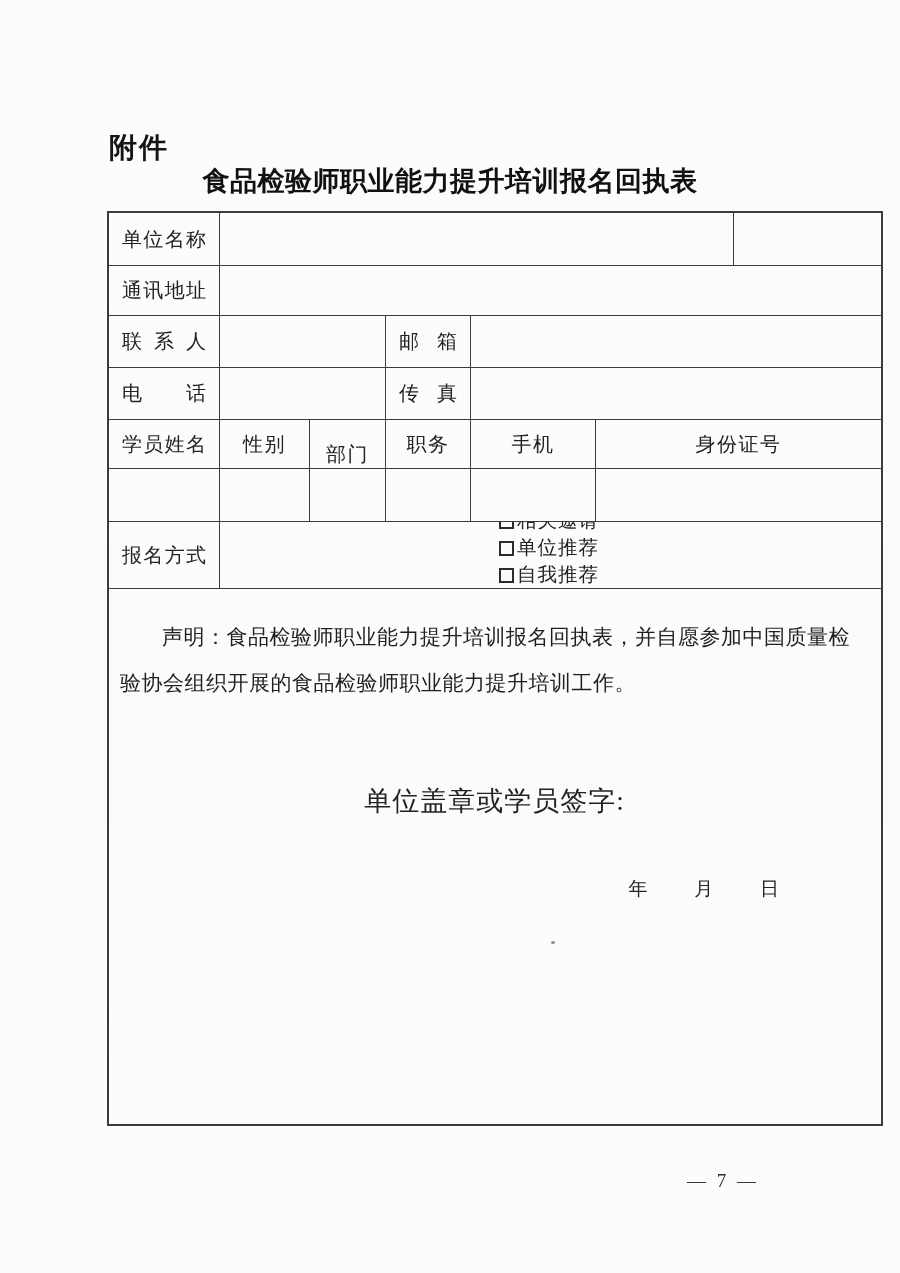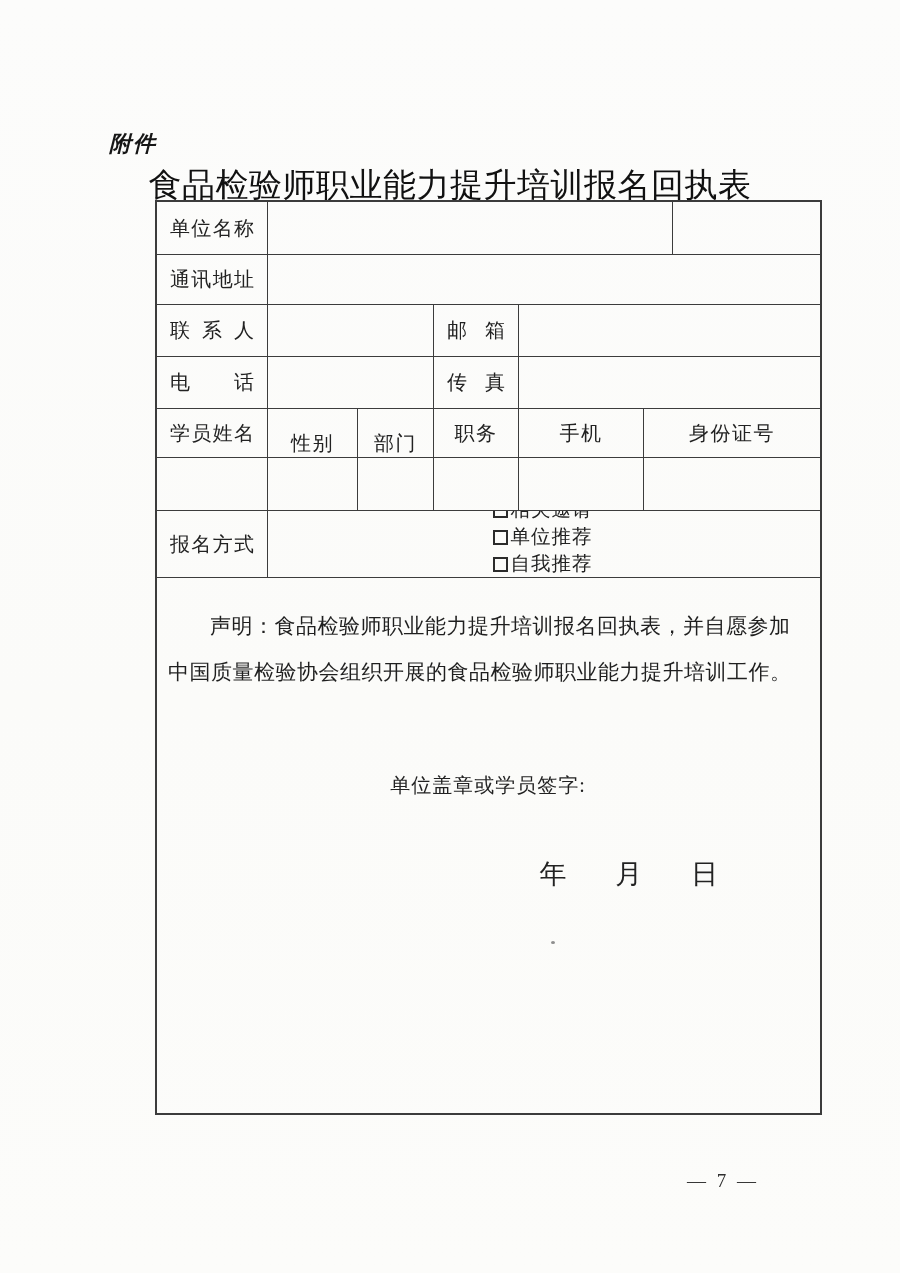--- a/index.html
+++ b/index.html
@@ -9,69 +9,69 @@
     width:900px; height:1273px;
     margin:0 auto;
     background:linear-gradient(180deg,#fcfcfb 0%,#fbfbf9 55%,#fcfcfa 100%);
     font-family:"Liberation Serif","DejaVu Serif",serif;
     color:#1d1d1d;
     overflow:hidden;
   }
   .attachment {
     position:absolute; left:109px; top:129px;
     font-family:"Liberation Sans","DejaVu Sans",sans-serif;
-    font-size:22px; font-weight:700; letter-spacing:2px; color:#161616;font-style:italic;
+    font-size:28px; font-weight:700; letter-spacing:2px; color:#161616;
   }
   .title {
     position:absolute; left:0; right:0; top:163px;
     text-align:center;
-    font-size:33px; font-weight:400; letter-spacing:0.5px; color:#111;
+    font-size:27px; font-weight:700; letter-spacing:0.5px; color:#111;
   }
   .form-table {
-    position:absolute; left:107px; top:200px;
-    width:667px; height:915px;
+    position:absolute; left:107px; top:211px;
+    width:776px; height:915px;
     border:2px solid #3c3c3c;
-    display:flex; flex-direction:column;margin-left:48px;
+    display:flex; flex-direction:column;
   }
   .trow { display:flex; flex:none; }
   .trow + .trow { border-top:1.5px solid #3c3c3c; }
   .cell {
     border-left:1.5px solid #3c3c3c;
     display:flex; align-items:center;
     font-size:20px;
     overflow:hidden;
   }
   .cell:first-child { border-left:none; }
   .lab { padding:0 13px; }
   .jl { width:100%; text-align:justify; text-align-last:justify; font-size:20px; color:#222; }
   .ctr { justify-content:center; letter-spacing:1.5px; color:#222; }
   .fill { flex:1 1 auto; }
   .w110 { width:110px; flex:none; }
   .w95  { width:95px;  flex:none; }
   .w148 { width:148px; flex:none; }
   .w166 { width:166px; flex:none; }
-  .w90  { width:90px;  flex:none;align-items:flex-end; }
+  .w90  { width:90px;  flex:none; }
   .w76  { width:76px;  flex:none;align-items:flex-end; }
   .w85  { width:85px;  flex:none; }
   .w125 { width:125px; flex:none; }
   .chk-area { justify-content:flex-end; padding:0 22px 0 19px;flex-direction:column; }
   .opt { display:inline-flex; align-items:center; font-size:19.5px; letter-spacing:1px; color:#222; }
   .cbx {
     width:15px; height:15px; flex:none;
     border:2px solid #2b2b2b; background:transparent;
     margin-right:3px; position:relative; top:1px;
   }
   .suggest-cell { display:block; padding:21px 16px 0 45px; font-size:20.5px; letter-spacing:1px; color:#222; }
   .decl-cell { display:block; padding:25px 12px 0 11px; }
   .decl {
     text-indent:2em; font-size:21px; line-height:46px;
     letter-spacing:0.5px; color:#1f1f1f;
   }
-  .sig { margin-top:77px; text-align:center; font-size:20px; letter-spacing:1px; color:#222; }
-  .datel { margin-top:57px; text-align:right; padding-right:90px; font-size:27px; color:#222; }
+  .sig { margin-top:77px; text-align:center; font-size:27px; letter-spacing:1px; color:#222; }
+  .datel { margin-top:57px; text-align:right; padding-right:90px; font-size:19px; color:#222; }
   .datel span + span { margin-left:42px; }
   .speck { position:absolute; left:551px; top:941px; width:4px; height:3px; background:#7a7a7a; border-radius:50%; opacity:.85; }
   .pagenum {
     position:absolute; top:1170px; right:141px;
     font-size:19px; letter-spacing:3px; color:#2e2e2e;
   }
 </style>
 </head>
 <body>
 

